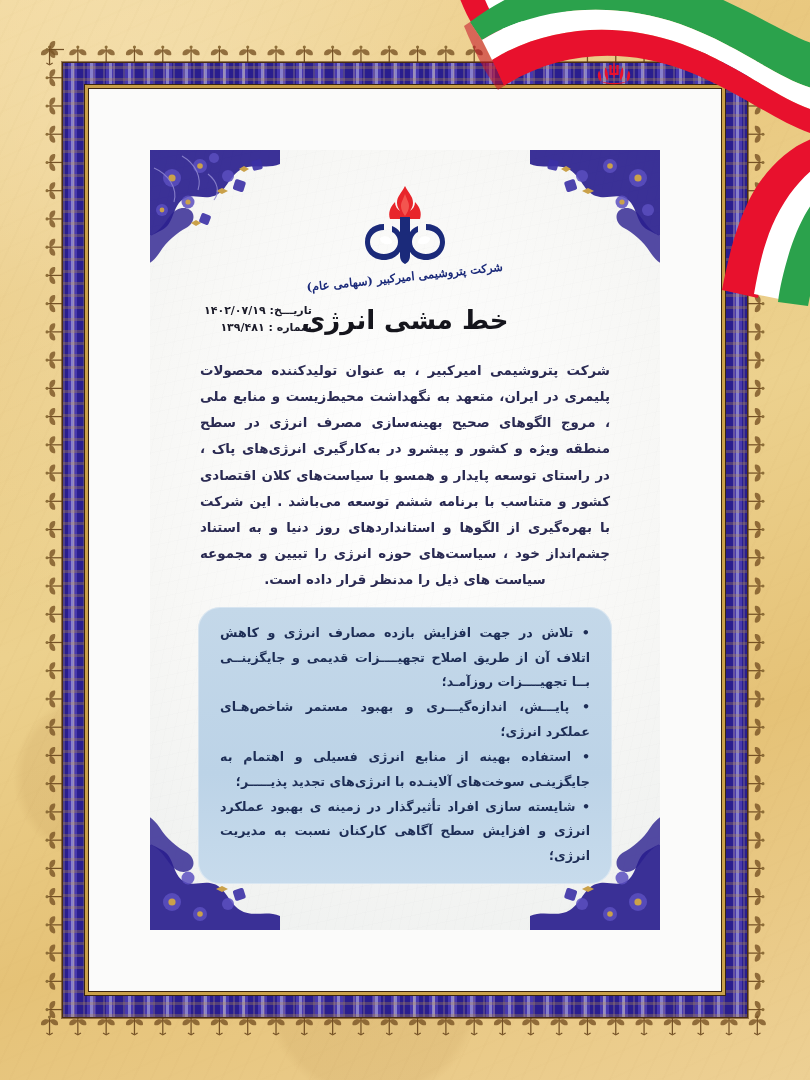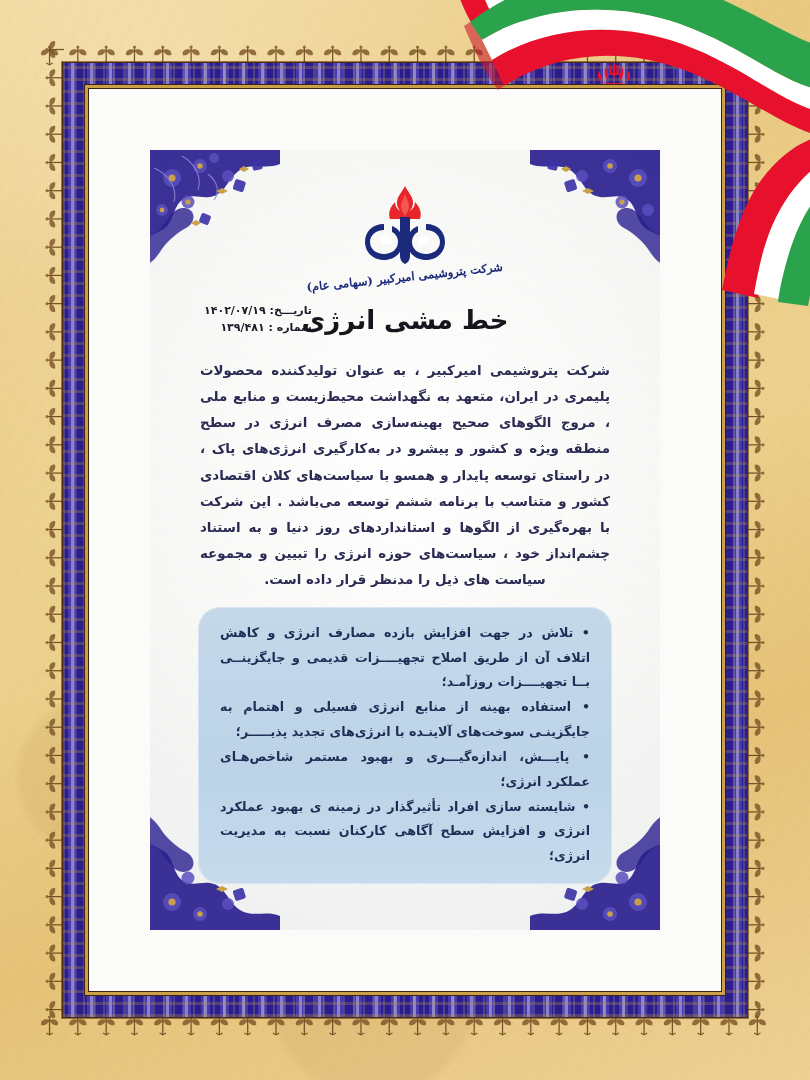--- a/index.html
+++ b/index.html
@@ -538,22 +538,22 @@
               <span>۱۳۹/۴۸۱</span>
             </div>
           </div>
           <h1 class="doc-title">خط مشی انرژی</h1>
         </div>
 
         <p class="body-text">شرکت پتروشیمی امیرکبیر ، به عنوان تولیدکننده محصولات پلیمری در ایران، متعهد به نگهداشت محیط‌زیست و منابع ملی ، مروج الگوهای صحیح بهینه‌سازی مصرف انرژی در سطح منطقه ویژه و کشور و پیشرو در به‌کارگیری انرژی‌های پاک ، در راستای توسعه پایدار و همسو با سیاست‌های کلان اقتصادی کشور و متناسب با برنامه ششم توسعه می‌باشد . این شرکت با بهره‌گیری از الگوها و استانداردهای روز دنیا و به استناد چشم‌انداز خود ، سیاست‌های حوزه انرژی را تبیین و مجموعه سیاست های ذیل را مدنظر قرار داده است.</p>
 
         <div class="policy-box">
           <div class="policy-item">تلاش در جهت افزایش بازده مصارف انرژی و کاهش اتلاف آن از طریق اصلاح تجهیــــزات قدیمی و جایگزینــی بــا تجهیــــزات روزآمـد؛</div>
+          <div class="policy-item">پایـــش، اندازه‌گیـــری و بهبود مستمر شاخص‌هـای عملکرد انرژی؛</div>
           <div class="policy-item">استفاده بهینه از منابع انرژی فسیلی و اهتمام به جایگزینـی سوخت‌های آلاینـده با انرژی‌های تجدید پذیـــــر؛</div>
-          <div class="policy-item">پایـــش، اندازه‌گیـــری و بهبود مستمر شاخص‌هـای عملکرد انرژی؛</div>
           <div class="policy-item">شایسته سازی افراد تأثیرگذار در زمینه ی بهبود عملکرد انرژی و افزایش سطح آگاهی کارکنان نسبت به مدیریت انرژی؛</div>
 
         </div>
 
       </div>
     </div>
   </div>
 
   <div class="ribbon-wrap">
     <svg width="470" height="330" viewBox="0 0 470 330">

